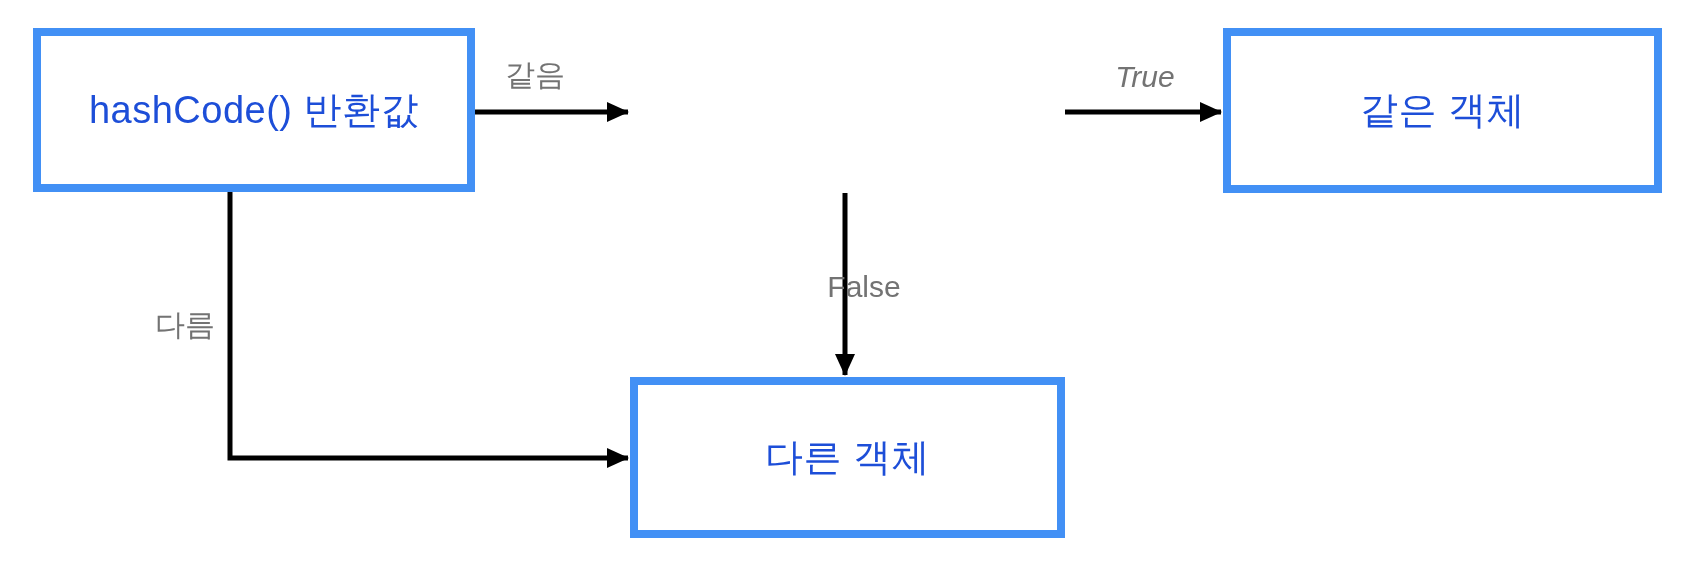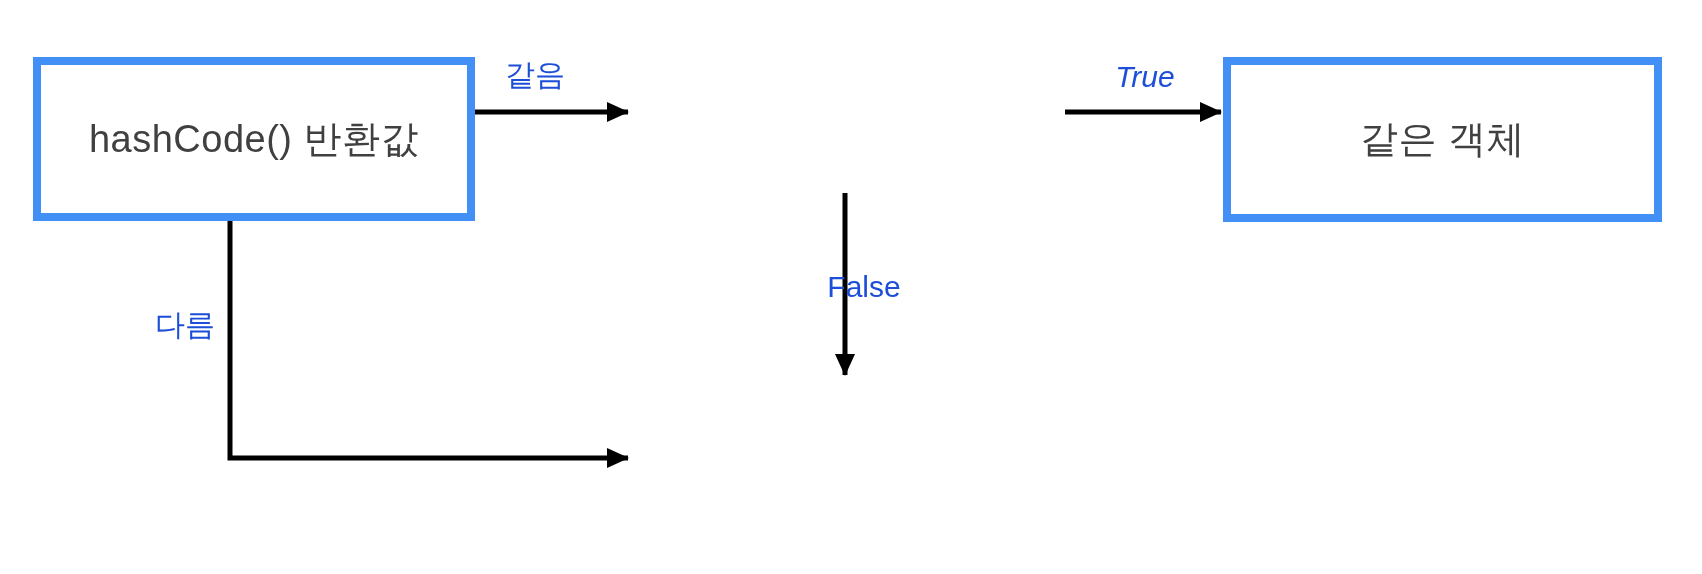--- a/index.html
+++ b/index.html
@@ -29,34 +29,33 @@
   }
   .node {
     position: absolute;
     box-sizing: border-box;
     border: 8px solid #4290F5;
     background: #ffffff;
     display: flex;
     align-items: center;
     justify-content: center;
     font-size: 38px;
-    color: #404040;
+    color: #1d4ed8;
     letter-spacing: 0.5px;
     white-space: nowrap;
-    margin-top: 29px;
   }
   .node-hashcode  { left: 33px;   top: 28px;  width: 442px; height: 164px; }
   .node-equals    { left: 630px;  top: 28px;  width: 435px; height: 165px; }
   .node-same      { left: 1223px; top: 28px;  width: 439px; height: 165px; text-align: center; }
   .node-different { left: 630px;  top: 377px; width: 435px; height: 161px; }
   .edge-label {
     position: absolute;
     transform: translate(-50%, -50%);
     font-size: 30px;
-    color: #1d4ed8;
+    color: #737373;
     white-space: nowrap;
   }
   .label-same-edge      { left: 535px;  top: 75px;  }
   .label-true-edge      { left: 1145px; top: 77px; font-style: italic;  }
   .label-false-edge     { left: 864px;  top: 287px; }
   .label-different-edge { left: 166px;  top: 325px; margin-left: 19px; }
 </style>
 </head>
 <body>
 
@@ -80,20 +79,23 @@
 
   <div class="node node-hashcode">
     <span>hashCode() 반환값</span>
   </div>
 
 
   <div class="node node-same">
     <span>같은 객체</span>
   </div>
 
+  <div class="node node-different">
+    <span>다른 객체</span>
+  </div>
 
   <div class="edge-label label-same-edge">같음</div>
 
   <div class="edge-label label-true-edge">True</div>
 
   <div class="edge-label label-false-edge">False</div>
 
   <div class="edge-label label-different-edge">다름</div>
 
 </div>

